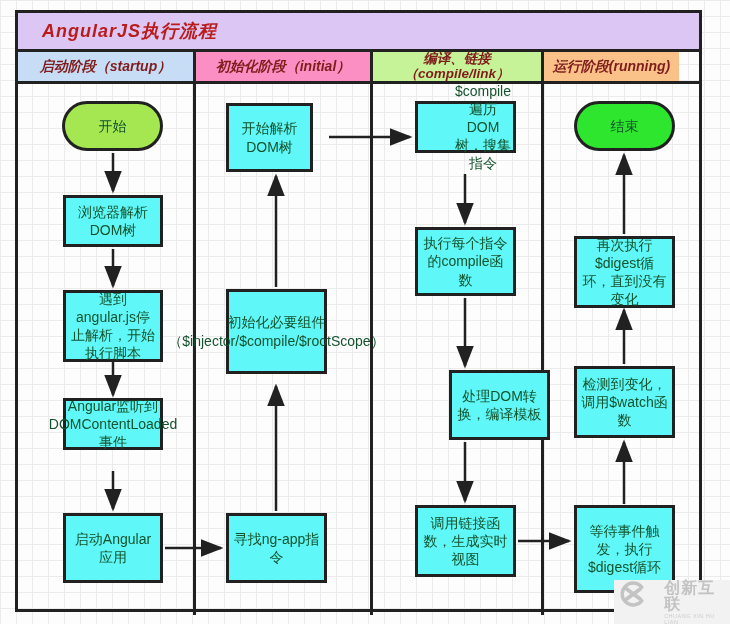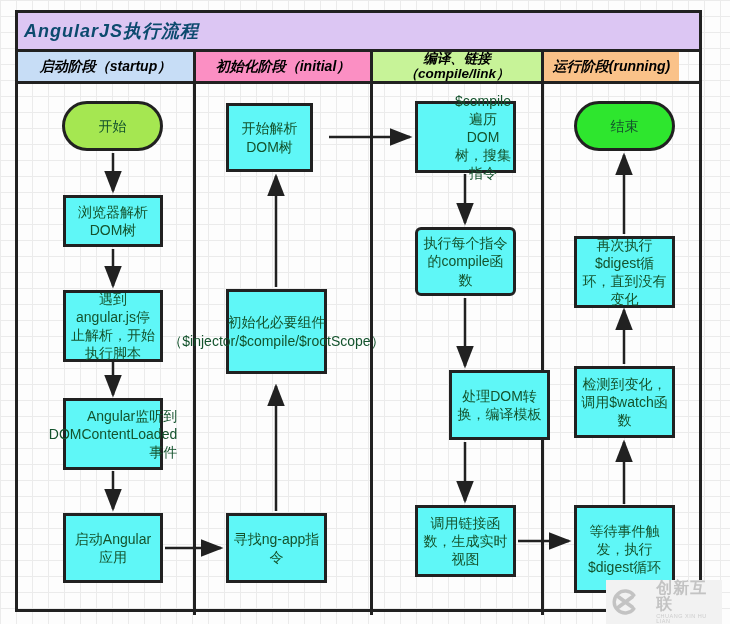--- a/index.html
+++ b/index.html
@@ -17,28 +17,28 @@
     background-size:16px 16px;
   }
   
   .frame {
     position:absolute; left:15px; top:10px; width:687px; height:602px;
     border:3px solid #212121; box-sizing:border-box;
   }
   .title-row {
     height:36px; border-bottom:3px solid #212121;
     background:#dcc6f3;
-    display:flex; align-items:center; padding-left:6px; box-sizing:content-box;
-    font-size:18px; font-weight:bold; font-style:italic; color:#0c4a6e;
+    display:flex; align-items:center; padding-left:24px; box-sizing:content-box;
+    font-size:18px; font-weight:bold; font-style:italic; color:#b91c1c;
     letter-spacing:1px;
   }
   .header-row { display:flex; height:29px; border-bottom:3px solid #212121; }
   .hcell {
     display:flex; flex-direction:column; align-items:center; justify-content:center;
-    font-size:14px; font-weight:bold; font-style:italic; color:#000000;
+    font-size:14px; font-weight:bold; font-style:italic; color:#7f1d1d;
     line-height:1.05; box-sizing:border-box; text-align:center;
   }
   .hcell:not(:last-child){ border-right:3px solid #212121; }
   .h1 { width:178px; background:#c7ddf6; }
   .h2 { width:177px; background:#fb8fc3; }
   .h3 { width:171px; background:#c7f398; font-size:13.5px; }
   .h4 { width:135px; background:#fac289; }
   .body-row { display:flex; height:531px; }
   .lane { box-sizing:border-box; }
   .lane:not(:last-child){ border-right:3px solid #212121; }
@@ -54,22 +54,22 @@
   }
   .terminal { border-radius:25px; }
   .start-node { background:#a5e751; }
   .end-node { background:#2ee62e; }
 
   
   .arrows { position:absolute; left:0; top:0; width:730px; height:624px; pointer-events:none; }
 
   
   .watermark {
-    position:absolute; right:8px; bottom:0; width:116px; height:44px;
-    background:#f2f2f2; display:flex; align-items:center; gap:18px;
+    position:absolute; right:0; bottom:0; width:116px; height:44px;
+    background:#f2f2f2; display:flex; gap:18px;
     padding-left:5px; box-sizing:border-box; z-index:5;
   }
   .wm-text { display:flex; flex-direction:column; line-height:1; }
   .wm-name { font-size:16px; font-weight:bold; color:#c3c3c3; letter-spacing:1px; }
   .wm-sub  { font-size:5.5px; color:#cdcdcd; letter-spacing:0.5px; margin-top:2px; }
 </style>
 </head>
 <body>
 
 <div class="page">
@@ -122,29 +122,29 @@
       <path d="M518,541 L569,541" marker-end="url(#ah)"></path>
       <path d="M624,504 L624,442" marker-end="url(#ah)"></path>
       <path d="M624,364 L624,310" marker-end="url(#ah)"></path>
       <path d="M624,234 L624,155" marker-end="url(#ah)"></path>
     </g>
   </svg>
 
   <div class="node terminal start-node" style="left:62px; top:101px; width:101px; height:50px;">开始</div>
   <div class="node" style="left:63px; top:195px; width:100px; height:52px;">浏览器解析DOM树</div>
   <div class="node" style="left:63px; top:290px; width:100px; height:72px;">遇到angular.js停止解析，开始执行脚本</div>
-  <div class="node" style="left:63px; top:398px; width:100px; height:72px;text-align:right;">Angular监听到DOMContentLoaded事件</div>
+  <div class="node" style="left:63px; top:398px; width:100px; height:52px;">Angular监听到DOMContentLoaded事件</div>
   <div class="node" style="left:63px; top:513px; width:100px; height:70px;">启动Angular应用</div>
 
   <div class="node" style="left:226px; top:103px; width:87px; height:69px;">开始解析DOM树</div>
   <div class="node" style="left:226px; top:289px; width:101px; height:85px;">初始化必要组件（$injector/$compile/$rootScope）</div>
   <div class="node" style="left:226px; top:513px; width:101px; height:70px;">寻找ng-app指令</div>
 
-  <div class="node" style="left:415px; top:101px; width:101px; height:72px;padding-left:39px;">$compile遍历DOM树，搜集指令</div>
-  <div class="node" style="left:415px; top:227px; width:101px; height:69px;border-radius:6px;">执行每个指令的compile函数</div>
+  <div class="node" style="left:415px; top:101px; width:101px; height:52px;padding-left:39px;">$compile遍历DOM树，搜集指令</div>
+  <div class="node" style="left:415px; top:227px; width:101px; height:69px;">执行每个指令的compile函数</div>
   <div class="node" style="left:415px; top:370px; width:101px; height:70px;margin-left:34px;">处理DOM转换，编译模板</div>
   <div class="node" style="left:415px; top:505px; width:101px; height:72px;">调用链接函数，生成实时视图</div>
 
   <div class="node" style="left:574px; top:236px; width:101px; height:72px;">再次执行$digest循环，直到没有变化</div>
   <div class="node terminal end-node" style="left:574px; top:101px; width:101px; height:50px;">结束</div>
   <div class="node" style="left:574px; top:366px; width:101px; height:72px;">检测到变化，调用$watch函数</div>
   <div class="node" style="left:574px; top:505px; width:101px; height:88px;">等待事件触发，执行$digest循环</div>
 
   <div class="watermark">
     <svg width="28" height="28" viewBox="0 0 32 32">

